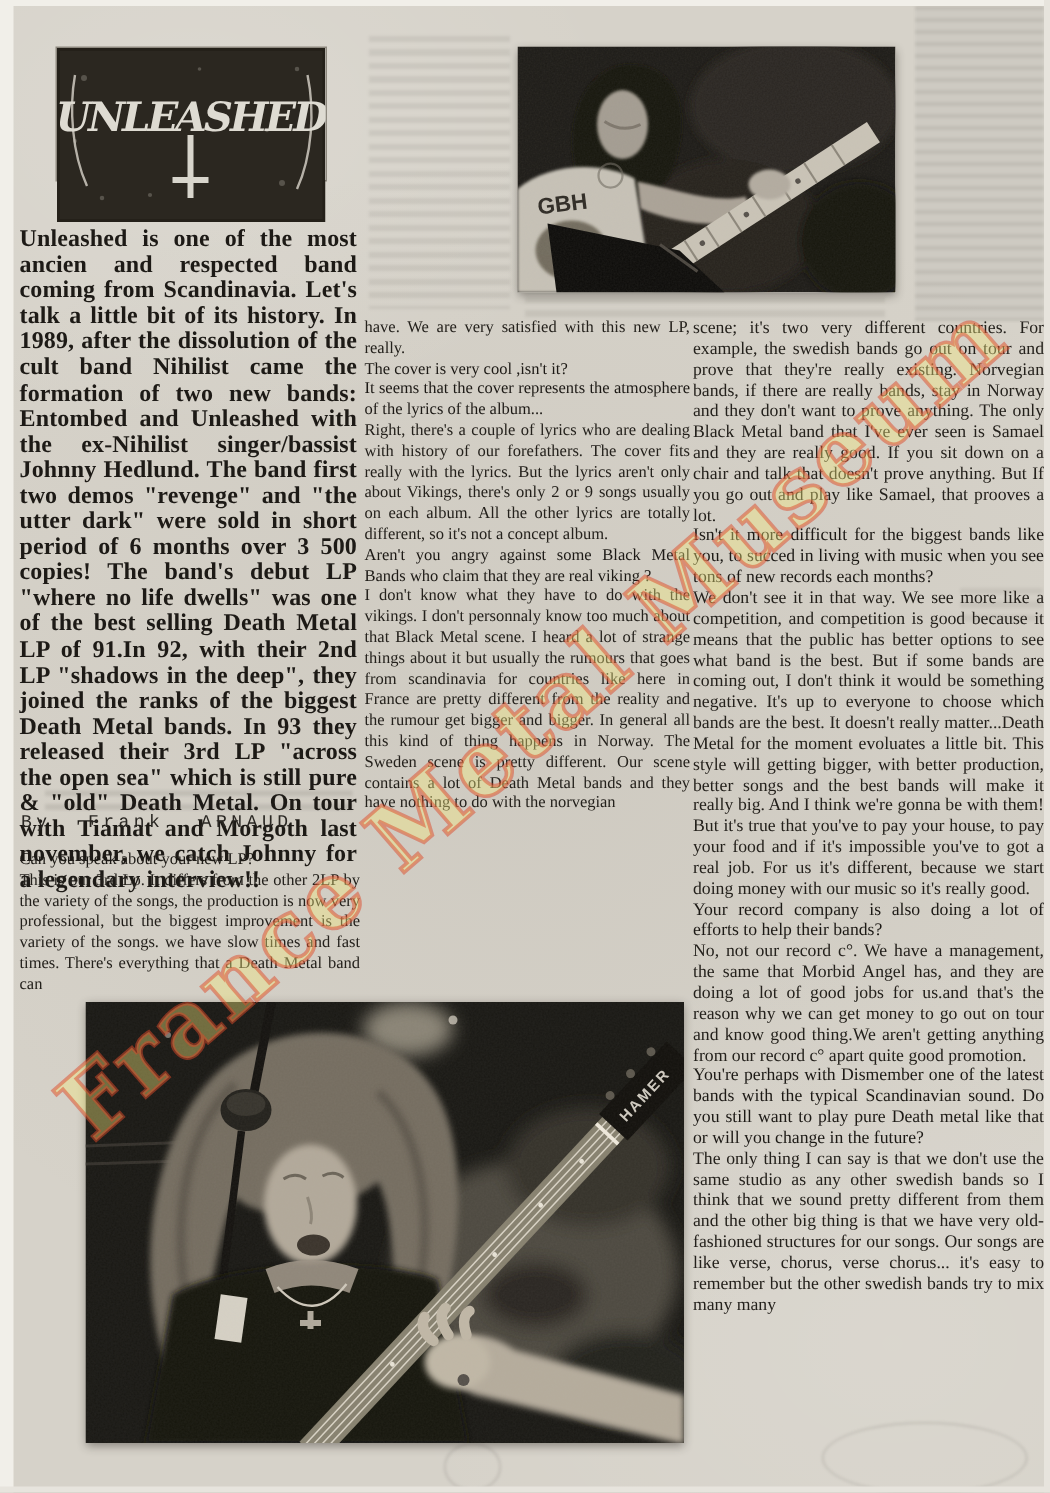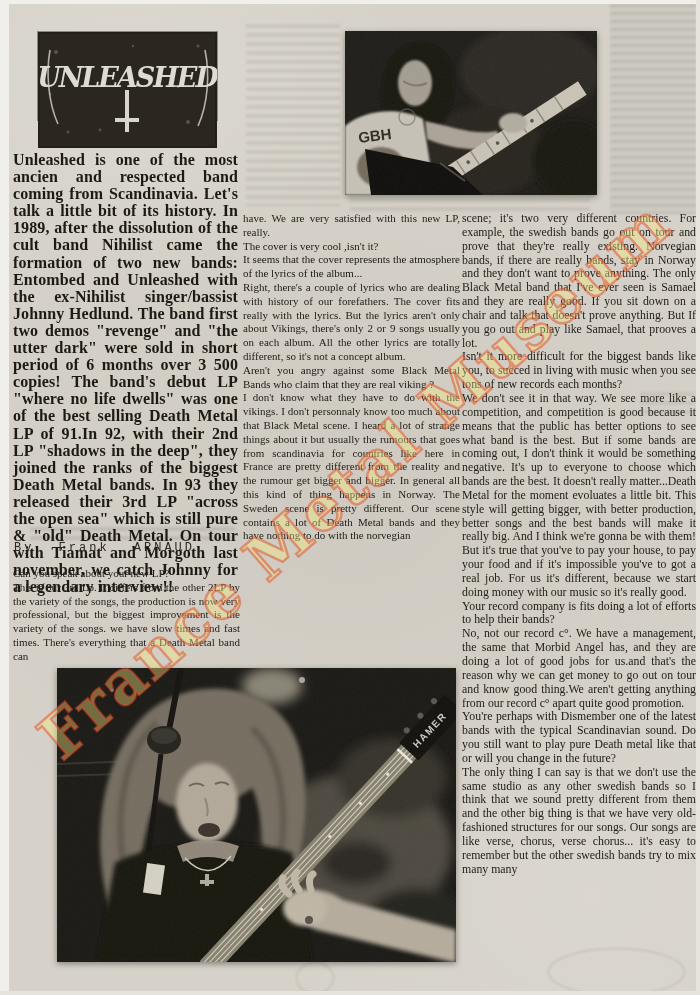--- a/index.html
+++ b/index.html
@@ -117,21 +117,21 @@
     <p class="q">It seems that the cover represents the atmosphere of the lyrics of the album...</p>
     <p class="a">Right, there's a couple of lyrics who are dealing with history of our forefathers. The cover fits really with the lyrics. But the lyrics aren't only about Vikings, there's only 2 or 9 songs usually on each album. All the other lyrics are totally different, so it's not a concept album.</p>
     <p class="q">Aren't you angry against some Black Metal Bands who claim that they are real viking ?</p>
     <p class="a">I don't know what they have to do with the vikings. I don't personnaly know too much about that Black Metal scene. I heard a lot of strange things about it but usually the rumours that goes from scandinavia for countries like here in France are pretty different from the reality and the rumour get bigger and bigger. In general all this kind of thing happens in Norway. The Sweden scene is pretty different. Our scene contains a lot of Death Metal bands and they have nothing to do with the norvegian</p>
   </div>
 
   <div class="col col-right">
     <p class="a">scene; it's two very different countries. For example, the swedish bands go out on tour and prove that they're really  existing. Norvegian bands, if there are really bands, stay in Norway and they don't want to prove anything. The only Black Metal band that I've ever seen is Samael and they are really good. If you sit down on a chair and talk that doesn't prove anything. But If you go out and play like Samael, that prooves a lot.</p>
     <p class="q">Isn't it more difficult for the biggest bands like you, to succed in living with music when you see tons of new records each months?</p>
     <p class="a">We don't see it in that way. We see more like a competition, and competition is good because it means that the public has better options to see what band is the best. But if some bands are coming out, I don't think it would be something negative. It's up to everyone to choose which bands are the best. It doesn't really matter...Death Metal for the moment  evoluates a little bit.  This style will getting bigger, with better production, better songs and the best bands will make it really big. And I think we're gonna be with them! But it's true that you've to pay your house, to pay your food and if it's impossible you've to got a real job. For us it's different, because we start doing money with our music so it's really good.</p>
-    <p class="q">Your record company is fits doing a lot of efforts to help their bands?</p>
+    <p class="q">Your record company is also doing a lot of efforts to help their bands?</p>
     <p class="a">No, not our record c°. We have a management, the same that Morbid Angel has, and they are doing a lot of good jobs for us.and that's the reason why we can get money to go out on tour and know good thing.We aren't getting anything from our record c° apart quite good promotion.</p>
     <p class="q">You're perhaps with Dismember one of the latest bands with the typical Scandinavian sound. Do you still want to play pure Death metal like that or will you change in the future?</p>
     <p class="a">The only thing I can say is that we don't use the same studio as any other swedish bands so I think that we sound pretty different from them and the other big thing is that we have very old-fashioned  structures for our songs. Our songs are like verse, chorus, verse chorus... it's easy to remember but the other swedish bands try to mix many many</p>
   </div>
 
   <figure class="photo photo-top" style="margin:0">
     <svg width="252" height="164" viewBox="0 0 252 164">
       <defs>
         <filter id="b3">
             <feGaussianBlur stdDeviation="3"></feGaussianBlur>

